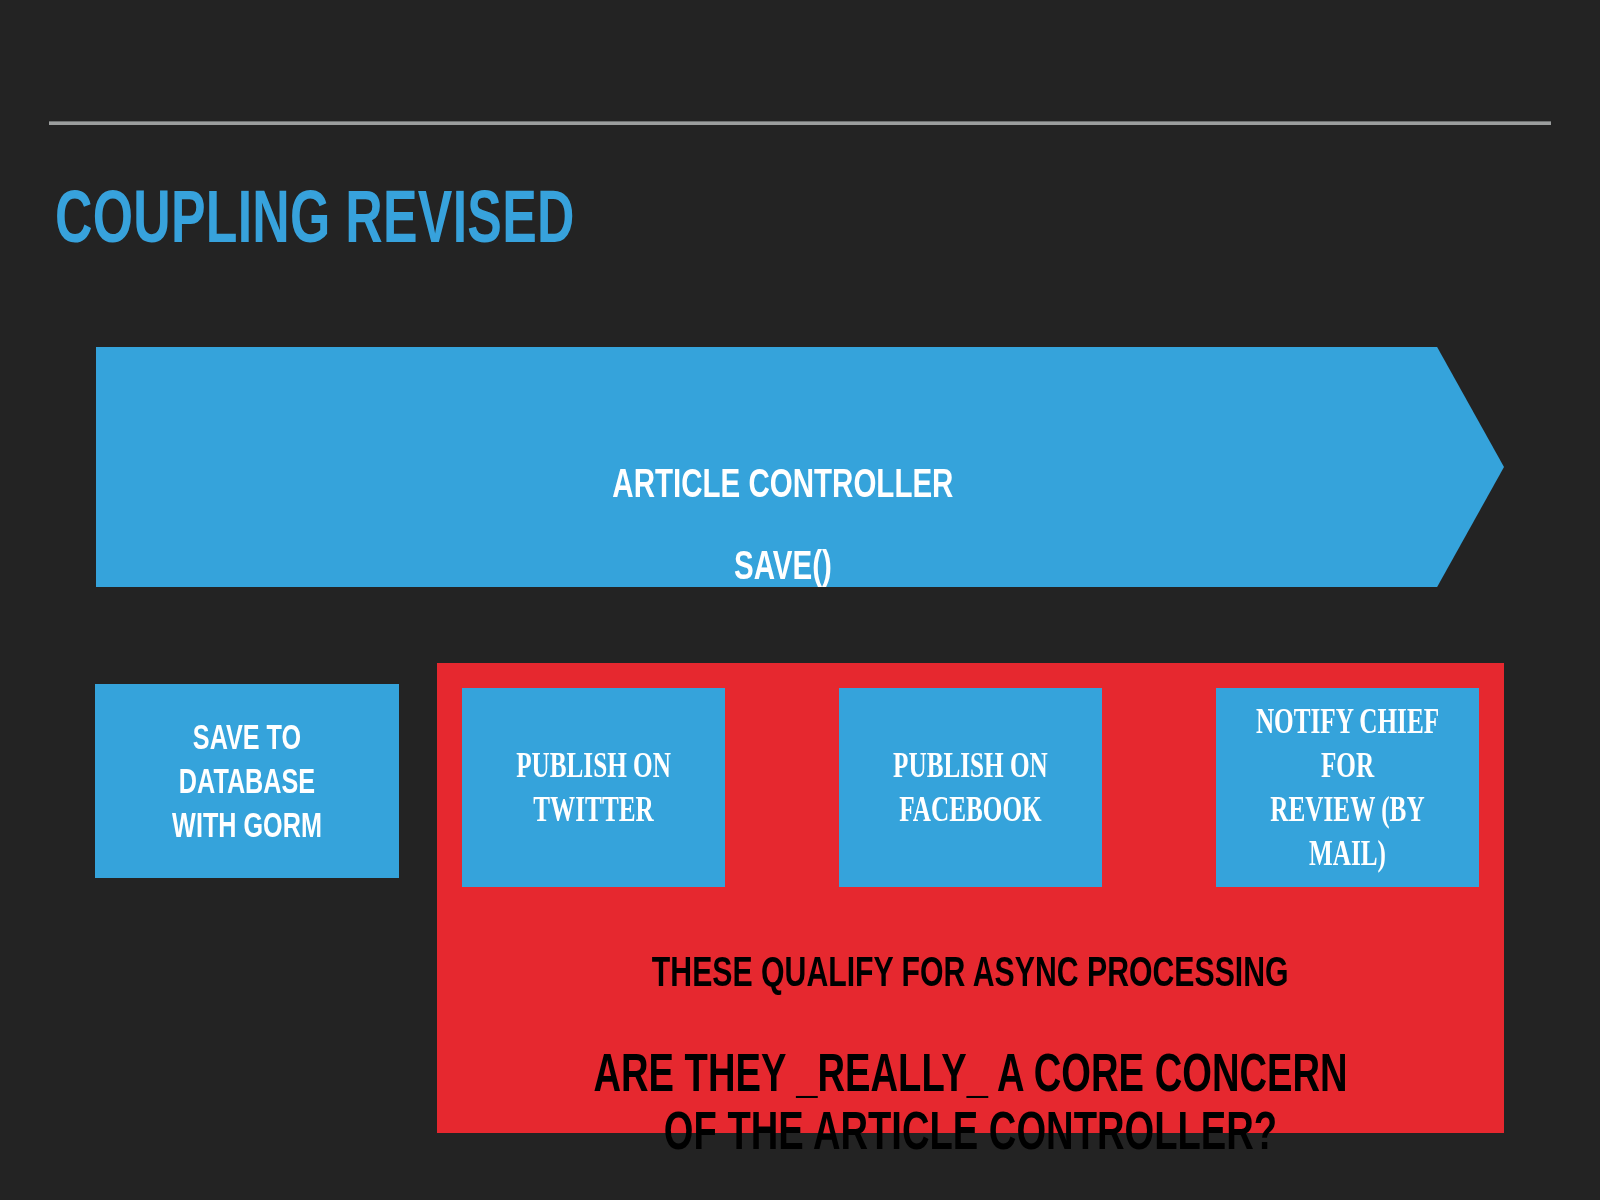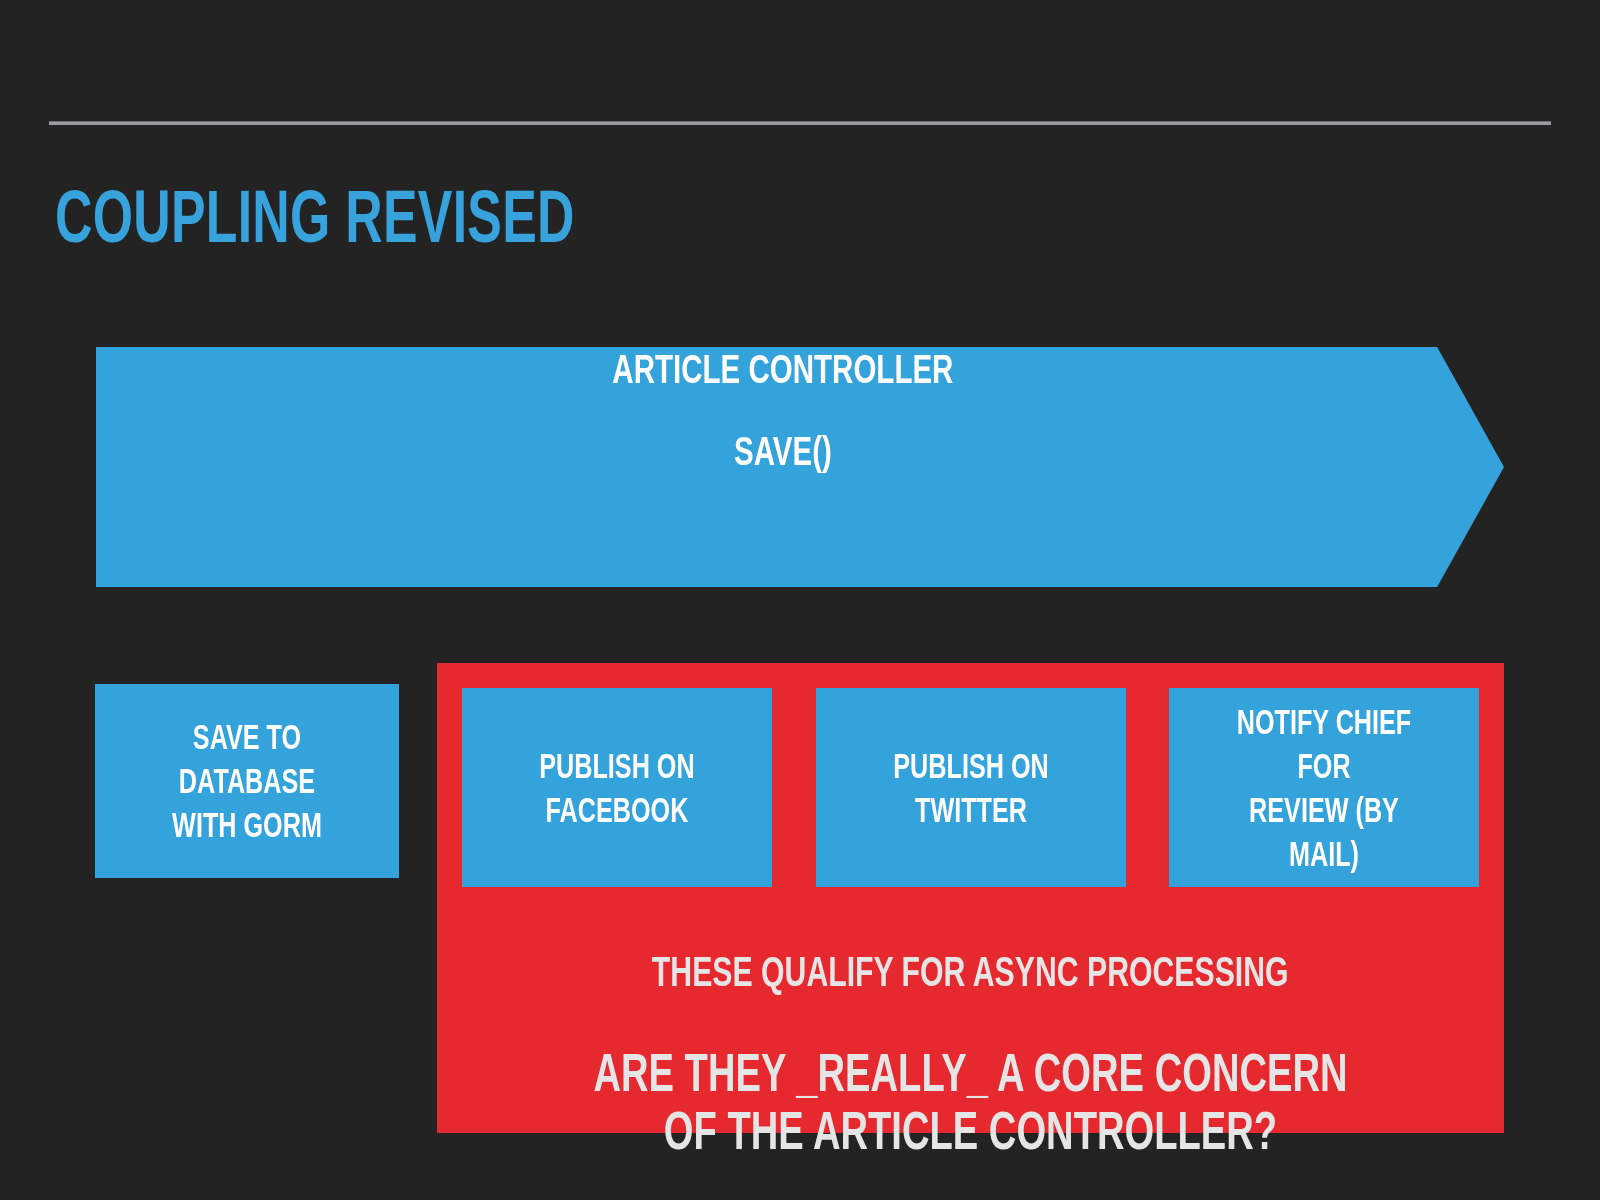--- a/index.html
+++ b/index.html
@@ -53,21 +53,21 @@
     left: 96px;
     top: 347px;
     width: 1408px;
     height: 240px;
     background: #35a3db;
     -webkit-clip-path: polygon(0 0, 95.25% 0, 100% 50%, 95.25% 100%, 0 100%);
     clip-path: polygon(0 0, 95.25% 0, 100% 50%, 95.25% 100%, 0 100%);
     display: flex;
     flex-direction: column;
     align-items: center;
-    justify-content: flex-start;
+    justify-content: flex-end;
   }
   .arrow-line {
     color: #ffffff;
     font-size: 41px;
     line-height: 44px;
     font-weight: bold;
     text-transform: uppercase;
     transform: scaleX(0.72);
     white-space: nowrap;
   }
@@ -115,29 +115,30 @@
     position: absolute;
     left: 25px;
     top: 25px;
     width: 1017px;
     height: 199px;
     display: flex;
     justify-content: space-between;
   }
 
   .red-panel .cards-row .blue-card {
-    width: 310px;
+    width: 263px;
     height: 199px;
+    font-family: Liberation Serif, serif;
   }
 
   .red-caption {
     position: absolute;
     left: 0;
     width: 100%;
-    color: #e5e5e5;
+    color: #000000;
     text-align: center;
     font-weight: bold;
     text-transform: uppercase;
     line-height: 56px;
   }
   .red-caption .cap-inner {
     display: inline-block;
     transform: scaleX(0.72);
   }
   #caption-async {
@@ -167,26 +168,26 @@
   <div id="card-gorm" class="blue-card">
     <span class="card-text">Save to database
 with GORM</span>
   </div>
 
   <div class="red-panel">
 
     <div class="cards-row">
 
       <div class="blue-card">
+        <span class="card-text">Publish on Twitter</span>
+      </div>
+
+      <div class="blue-card">
         <span class="card-text">Publish on
 Facebook</span>
-      </div>
-
-      <div class="blue-card">
-        <span class="card-text">Publish on Twitter</span>
       </div>
 
       <div class="blue-card">
         <span class="card-text">Notify chief for
 review (by mail)</span>
       </div>
 
     </div>
 
     <div id="caption-async" class="red-caption">

